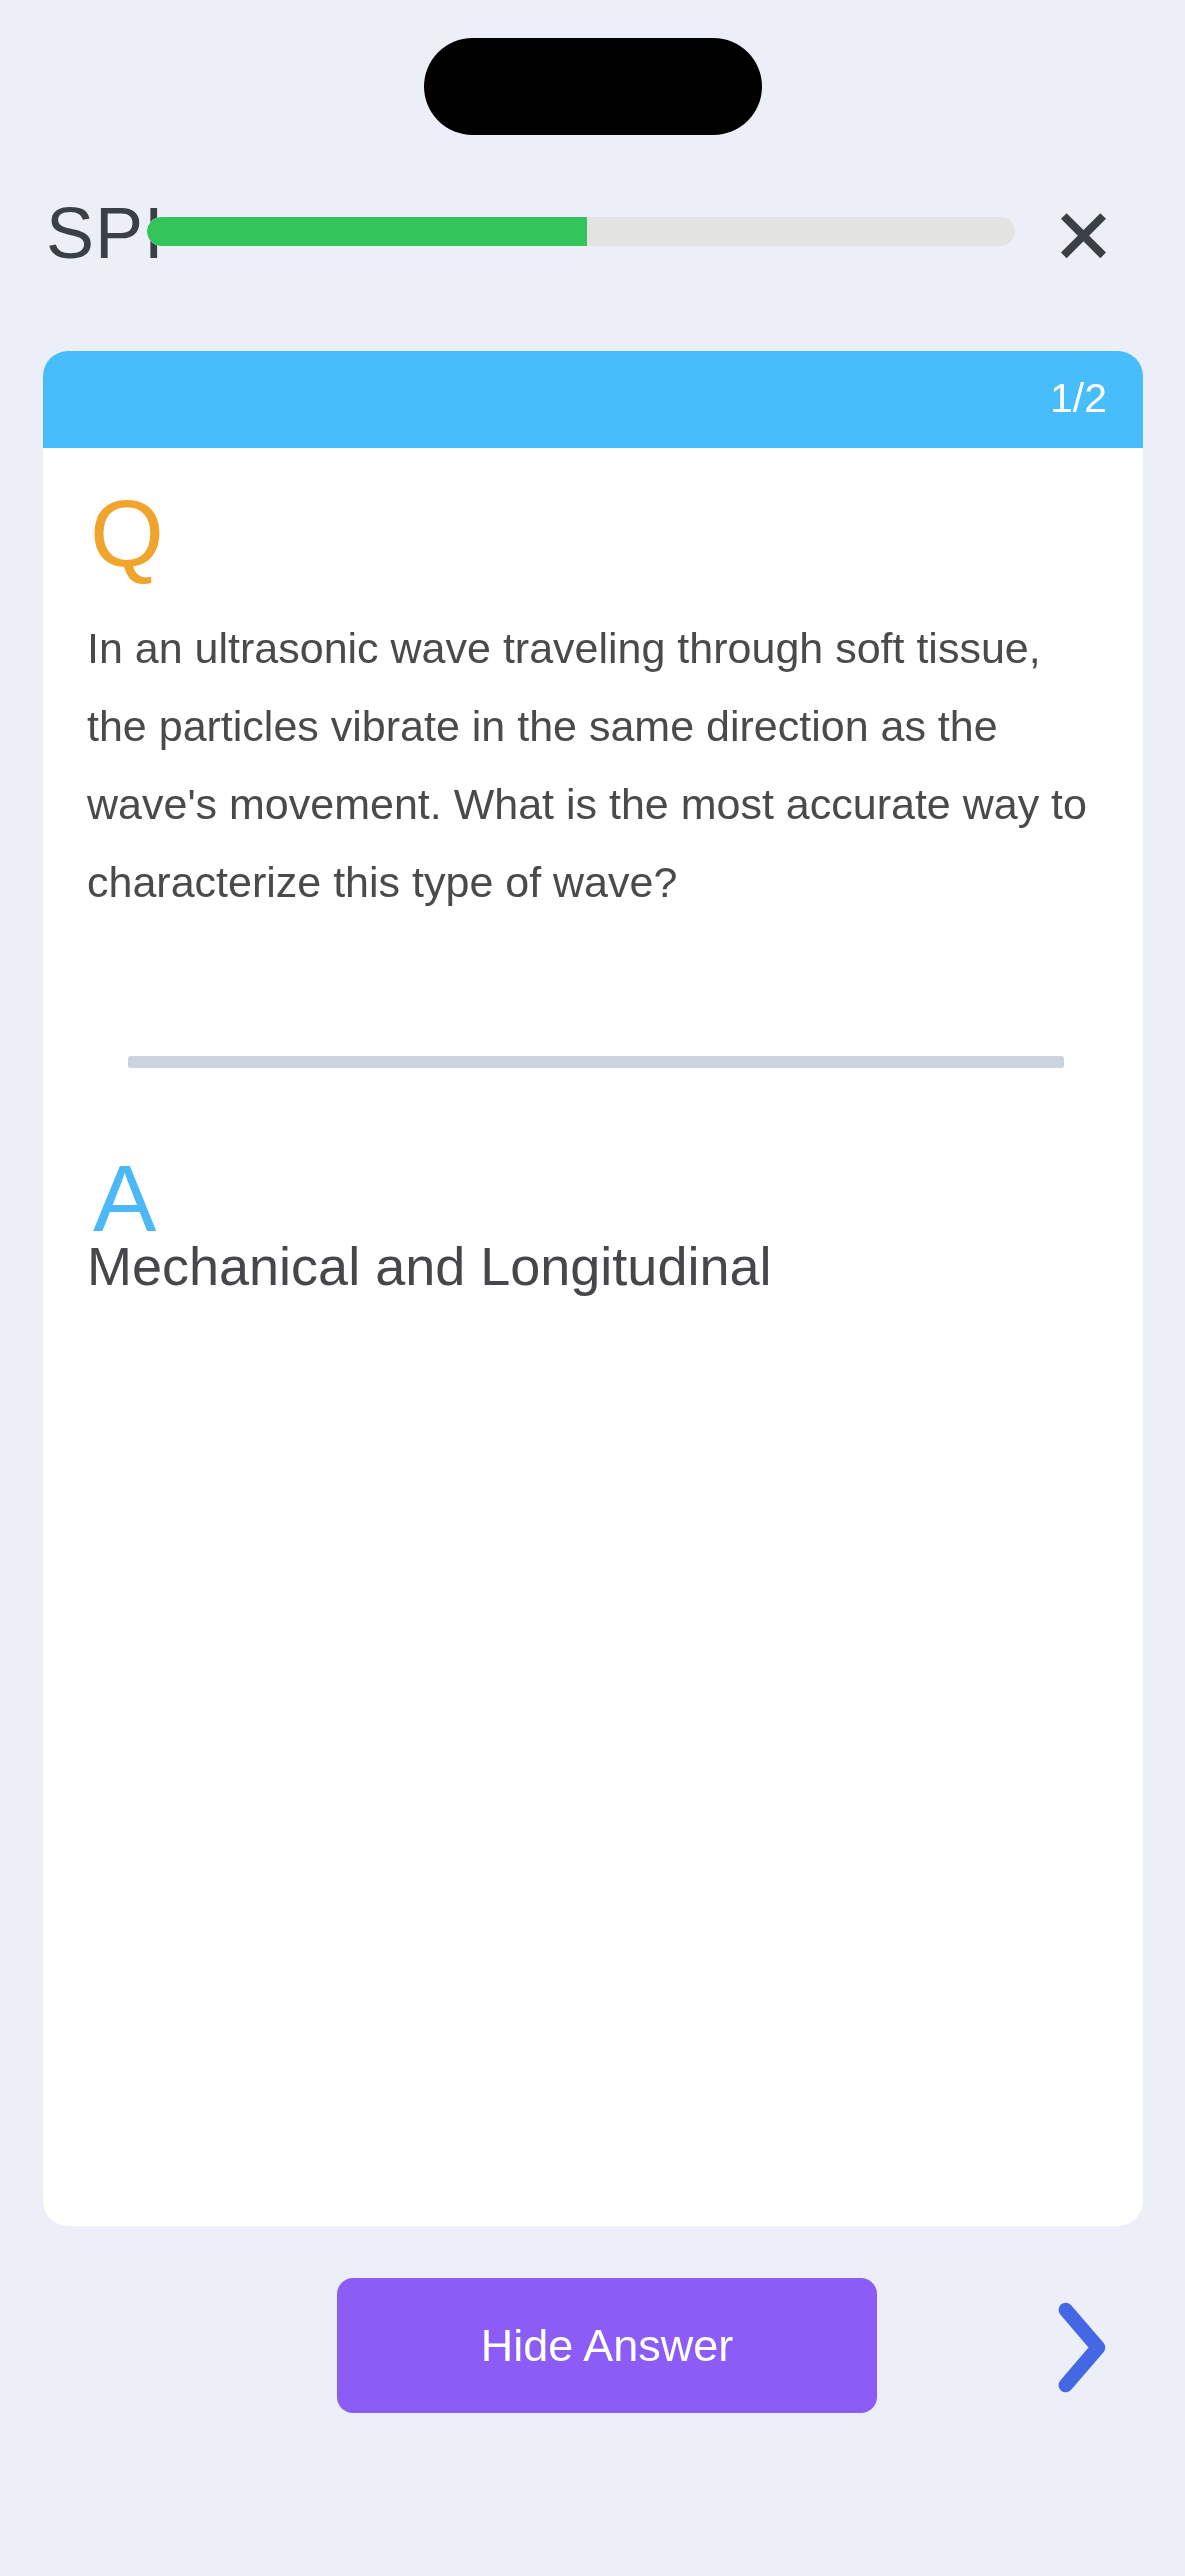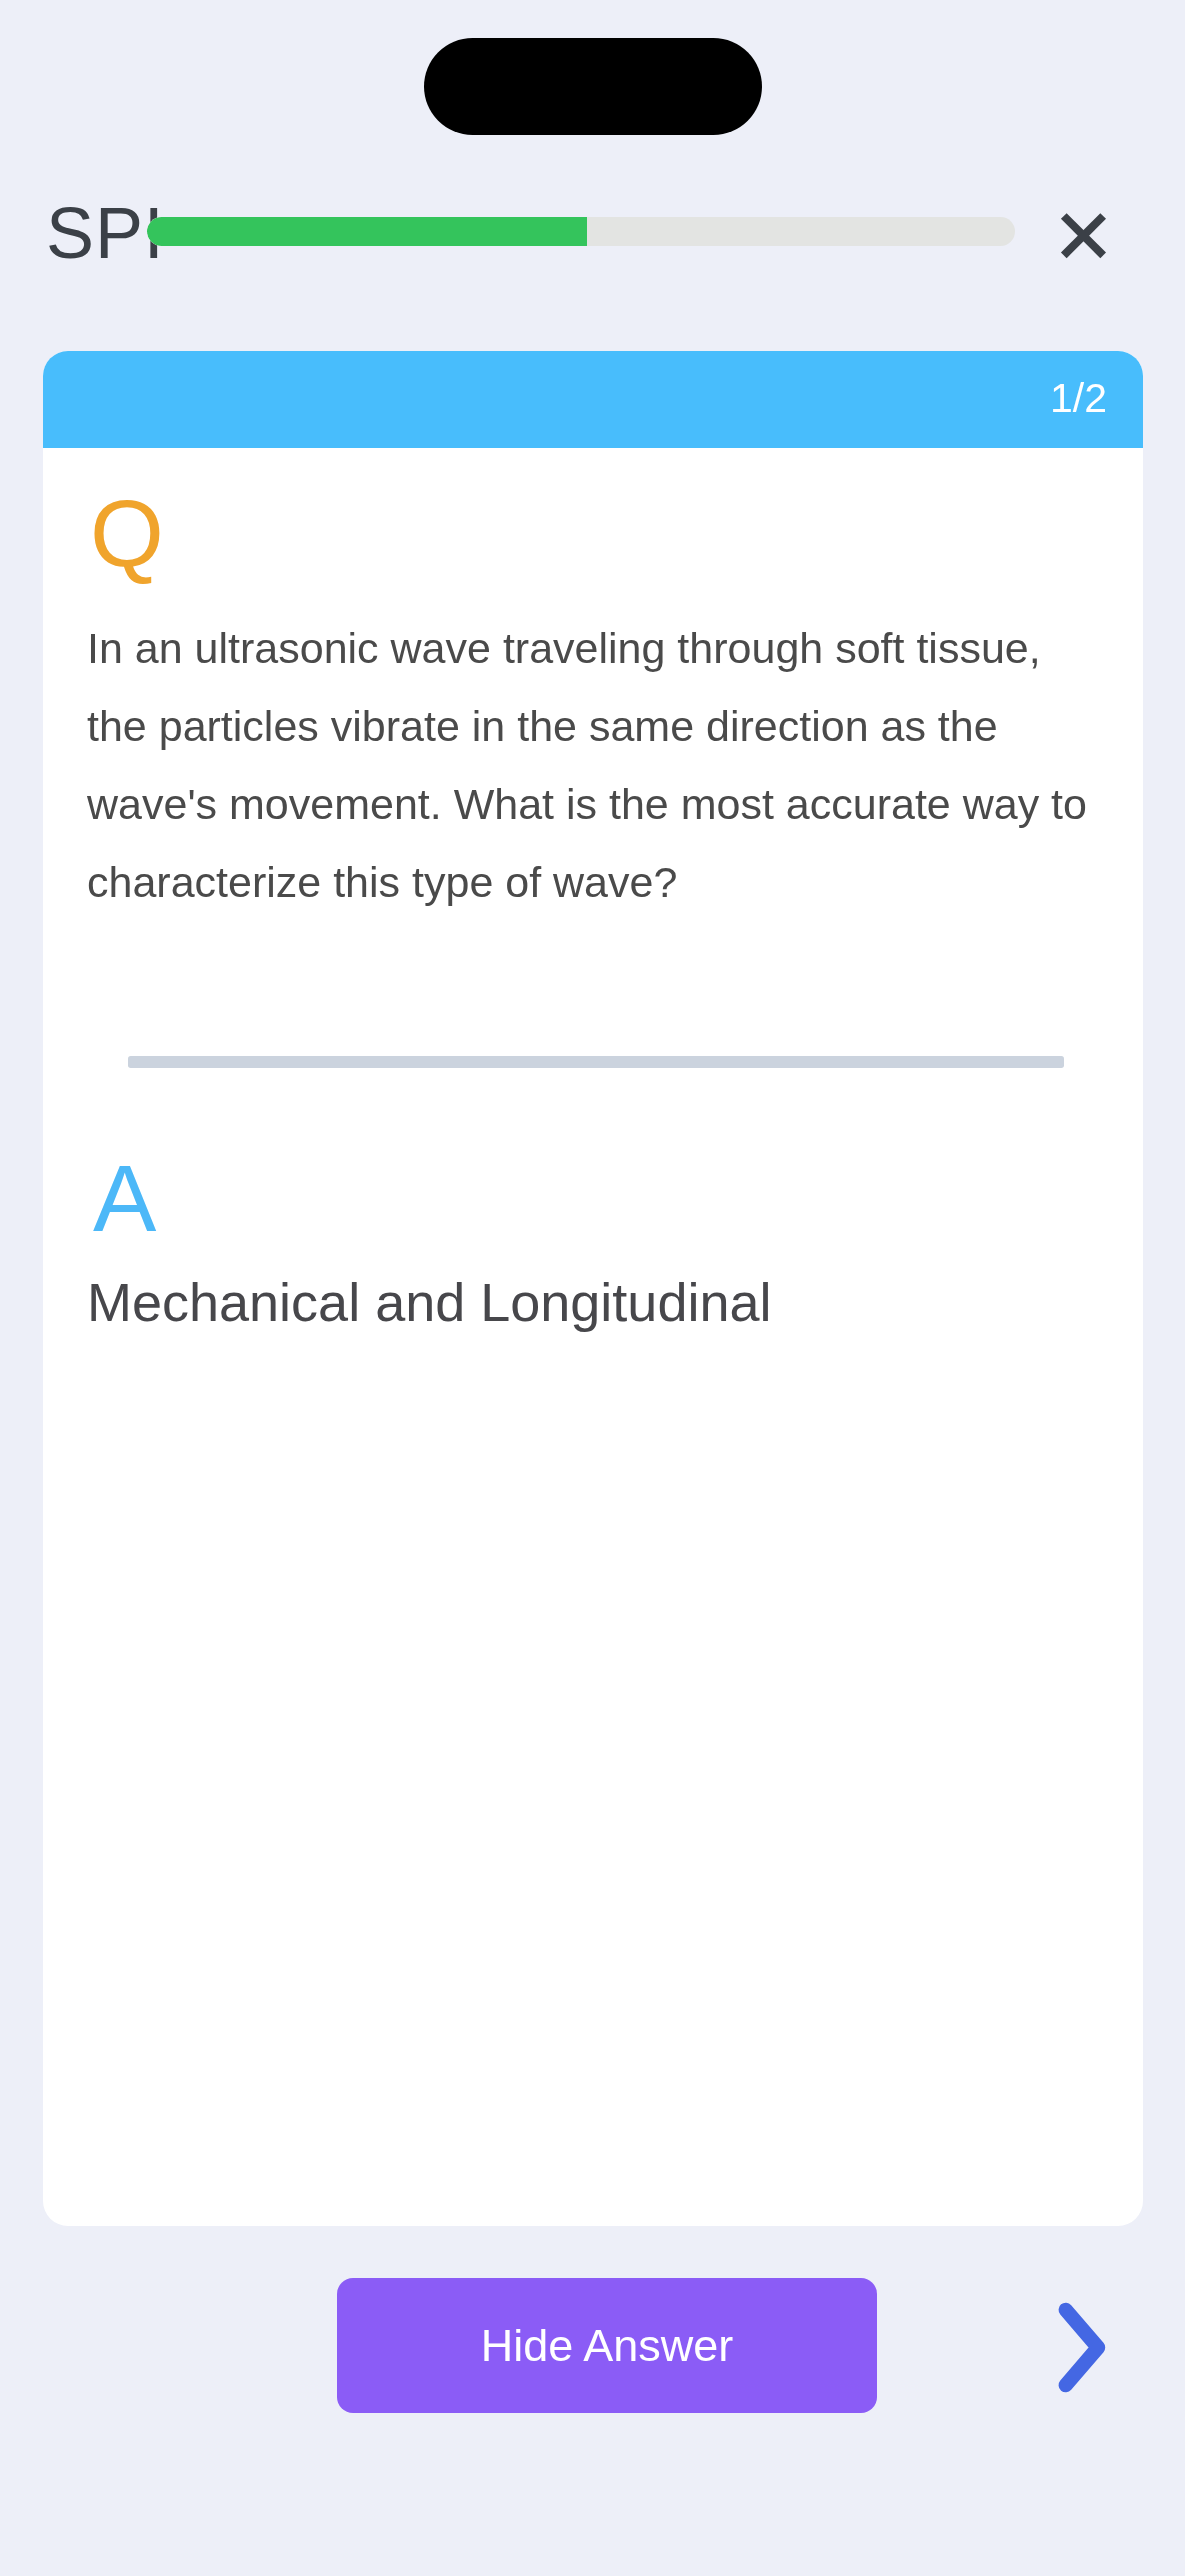--- a/index.html
+++ b/index.html
@@ -110,21 +110,21 @@
   .answer-marker {
     position: absolute;
     left: 50px; top: 798px;
     font-size: 95px;
     line-height: 99px;
     font-weight: 300;
     color: #4cb8f8;
   }
   .answer-text {
     position: absolute;
-    left: 44px; top: 912px;
+    left: 44px; top: 876px;
     width: 1019px;
     font-size: 54px;
     line-height: 78px;
     font-weight: 400;
     color: #47474b;
   }
 
   
   .hide-answer-button {
     position: absolute;

